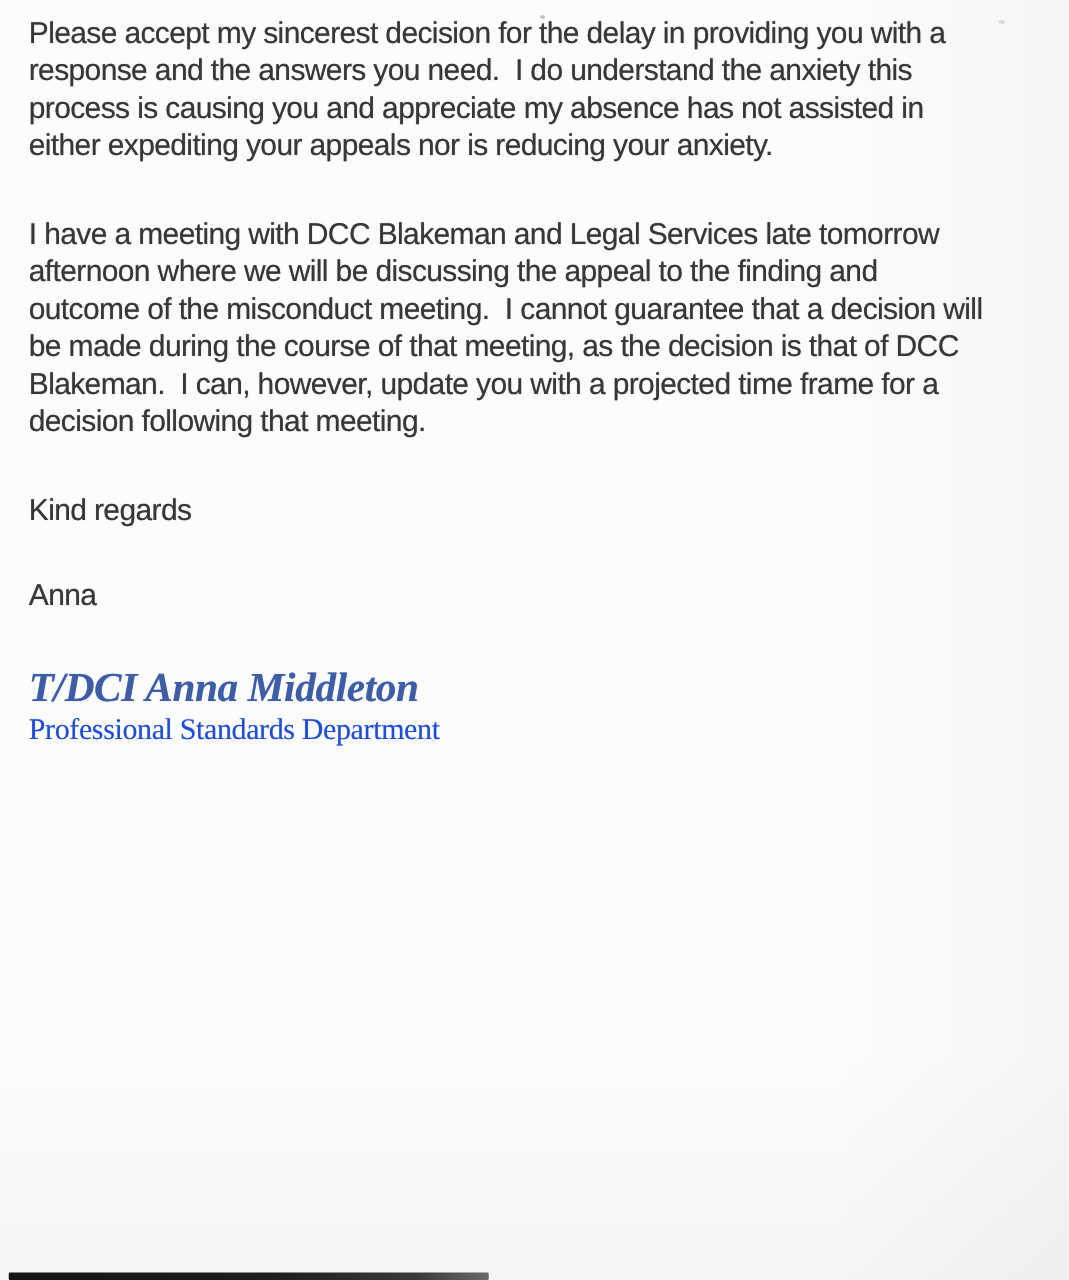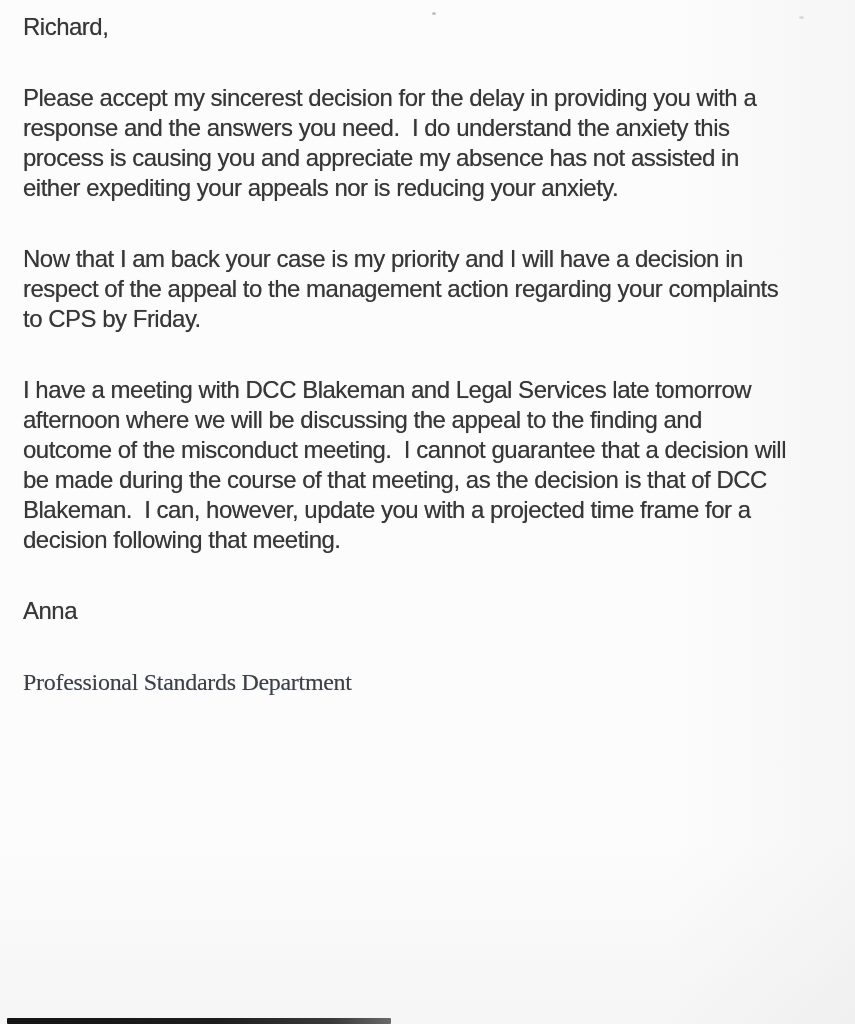--- a/index.html
+++ b/index.html
@@ -51,21 +51,21 @@
     letter-spacing: -0.3px;
     color: #3d5ea6;
     text-shadow: 0 0 0.7px rgba(70,100,170,0.6);
   }
   .signature-dept, .signature-org {
     margin: 0;
     font-family: "Liberation Serif", serif;
     font-size: 24px;
     line-height: 30px;
     letter-spacing: -0.3px;
-    color: #404040;
+    color: #1d4ed8;
     text-shadow: 0 0 0.7px rgba(80,110,170,0.55);
   }
   
   .scan-bar {
     position: absolute;
     left: 7px;
     bottom: 0;
     width: 384px;
     height: 6px;
     background: linear-gradient(90deg, #141414 0%, #1d1d1d 55%, #3a3a3a 85%, #6a6a6a 100%);
@@ -78,43 +78,41 @@
   }
   .speck-1 { left: 432px; top: 12px; width: 4px; height: 3px; background: rgba(120,120,120,0.45); }
   .speck-2 { left: 799px; top: 16px; width: 5px; height: 3px; background: rgba(150,150,150,0.30); }
 </style>
 </head>
 <body>
 
 <div class="scan-shade"></div>
 
 <div class="letter">
-  <p class="greeting">Richard,</p>
 
   <p class="body-par">Please accept my sincerest decision for the delay in providing you with a
 response and the answers you need.  I do understand the anxiety this
 process is causing you and appreciate my absence has not assisted in
 either expediting your appeals nor is reducing your anxiety.</p>
 
-  <p class="body-par">Now that I am back your case is my priority and I will have a decision in
-respect of the appeal to the management action regarding your complaints
-to CPS by Friday.</p>
 
   <p class="body-par">I have a meeting with DCC Blakeman and Legal Services late tomorrow
 afternoon where we will be discussing the appeal to the finding and
 outcome of the misconduct meeting.  I cannot guarantee that a decision will
 be made during the course of that meeting, as the decision is that of DCC
 Blakeman.  I can, however, update you with a projected time frame for a
 decision following that meeting.</p>
 
 
 
+  <p class="closing">Kind regards</p>
 
   <p class="signoff-name">Anna</p>
 
+  <p class="signature-name">T/DCI Anna Middleton</p>
 
   <p class="signature-dept">Professional Standards Department</p>
 
 </div>
 
 <div class="scan-speck speck-1"></div>
 <div class="scan-speck speck-2"></div>
 <div class="scan-bar"></div>
 
 </body></html>

